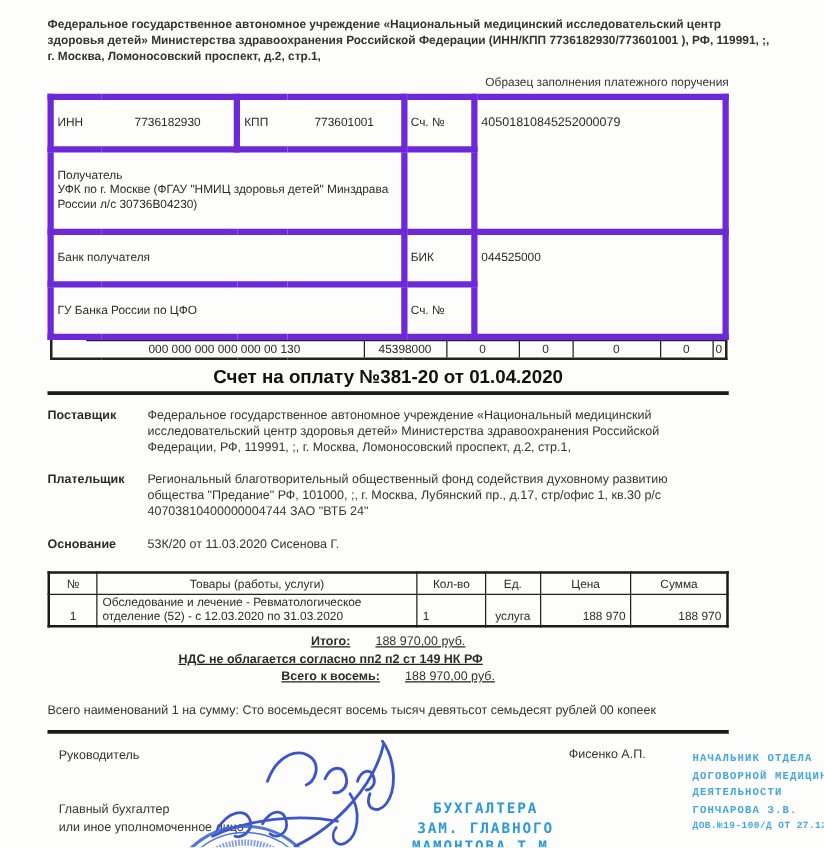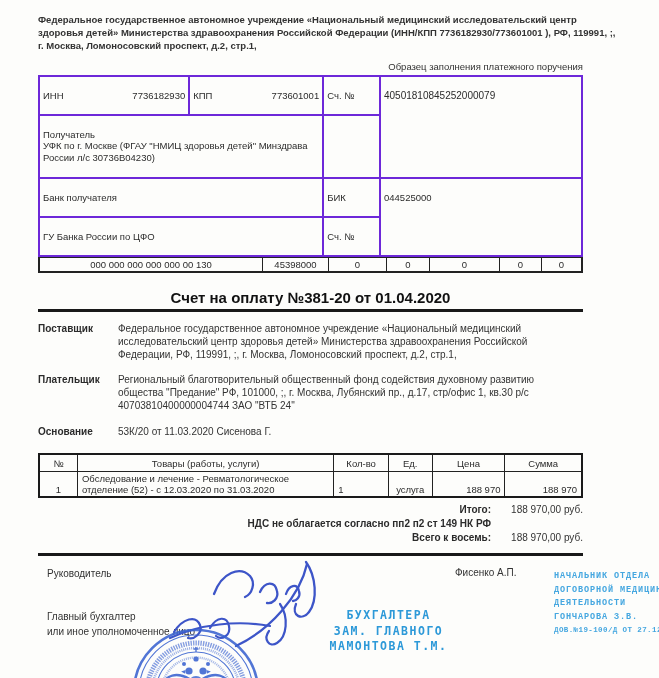--- a/index.html
+++ b/index.html
@@ -4,42 +4,42 @@
 <style>
   html,body{margin:0;padding:0;}
   .doc{
     width:659px;height:678px;background:#fdfdfb;position:relative;overflow:hidden;
     font-family:"Liberation Sans",sans-serif;color:#222;
   }
   .content{position:absolute;left:38px;top:14px;width:545px;}
   .org-header{font-weight:bold;font-size:9.5px;line-height:1.35;width:578px;color:#333;}
   .caption{text-align:right;font-size:9.5px;margin-top:9px;color:#333;}
   table.req{border-collapse:collapse;width:545px;margin-top:3px;font-size:9.5px;table-layout:fixed;border:2px solid #222;}
-  table.req td{border:2px solid #6d28d9;padding:13px 3px;vertical-align:top;color:#2b2b2b;}
+  table.req td{border:5px solid #6d28d9;padding:13px 3px;vertical-align:top;color:#2b2b2b;}
   table.req td.nr{border-right:none;}
-  table.req td.nl{border-left:none;text-align:right;}
+  table.req td.nl{border-left:none;}
   td.center{text-align:center;}
   .acct{font-size:10px;padding-top:2px;}
   .cell-label{font-size:9.5px;}
   .cell-text{font-size:9.5px;line-height:1.25;}
-  .numwrap{display:flex;height:14px;}
+  .numwrap{display:flex;height:14px;margin-left:27px;}
   .nb{border-right:1px solid #222;border-top:1px solid #222;text-align:center;font-size:9.5px;line-height:13px;box-sizing:border-box;}
   .nb:last-child{border-right:none;}
-  .doc-title{font-size:15px;font-weight:bold;text-align:center;margin-top:16px;color:#111;}
+  .doc-title{font-size:15px;font-weight:bold;text-align:center;margin-top:5px;color:#111;}
   .rule{border-top:3px solid #191919;margin-top:3px;height:0;}
   .sec{display:flex;margin-top:11px;font-size:10px;}
   .sec-label{width:80px;font-weight:bold;flex-shrink:0;color:#2b2b2b;}
   .sec-text{width:452px;line-height:1.27;color:#333;}
   table.items{border-collapse:collapse;width:545px;margin-top:14px;font-size:9.5px;table-layout:fixed;border:2px solid #1a1a1a;}
   table.items td,table.items th{border:1px solid #222;padding:1px 4px;font-weight:normal;color:#2b2b2b;}
   table.items th{text-align:center;height:14px;}
   .tr-right{text-align:right;}
   .tr-center{text-align:center;}
   .totals{width:545px;margin-top:6px;font-size:10px;}
-  .total-line{display:flex;justify-content:flex-end;margin-top:3px;}
+  .total-line{display:flex;justify-content:center;margin-top:3px;text-decoration:underline;}
   .tl-label{font-weight:bold;color:#2b2b2b;}
   .tl-value{width:92px;text-align:right;color:#333;}
   .words{margin-top:16px;font-size:10px;color:#333;}
   .rule2{border-top:3px solid #191919;margin-top:10px;height:0;}
   .sigblock{position:relative;height:226px;font-size:10px;}
   .lab-head{position:absolute;left:9px;top:12px;color:#333;}
   .lab-acc1{position:absolute;left:9px;top:55px;color:#333;}
   .lab-acc2{position:absolute;left:9px;top:70px;color:#333;}
   .name-head{position:absolute;left:417px;top:11px;color:#333;}
   .stamp-right{position:absolute;left:478px;top:14px;color:#45a7e0;font-weight:bold;font-size:8.5px;letter-spacing:0.9px;line-height:1.6;font-family:Liberation Mono, monospace;white-space:nowrap;margin-left:38px;}
@@ -164,20 +164,21 @@
       <div class="total-line">
         <span class="tl-label">НДС не облагается согласно пп2 п2 ст 149 НК РФ</span>
         <span class="tl-value"></span>
       </div>
       <div class="total-line">
         <span class="tl-label">Всего к восемь:</span>
         <span class="tl-value">188 970,00 руб.</span>
       </div>
     </div>
 
+    <div class="words">Всего наименований 1 на сумму: Сто восемьдесят восемь тысяч девятьсот семьдесят рублей 00 копеек</div>
 
     <div class="rule2"></div>
 
     <div class="sigblock">
       <div class="lab-head">Руководитель</div>
       <div class="name-head">Фисенко А.П.</div>
 
       <div class="stamp-right">
         <div>НАЧАЛЬНИК ОТДЕЛА</div>
         <div>ДОГОВОРНОЙ МЕДИЦИНСКОЙ</div>

